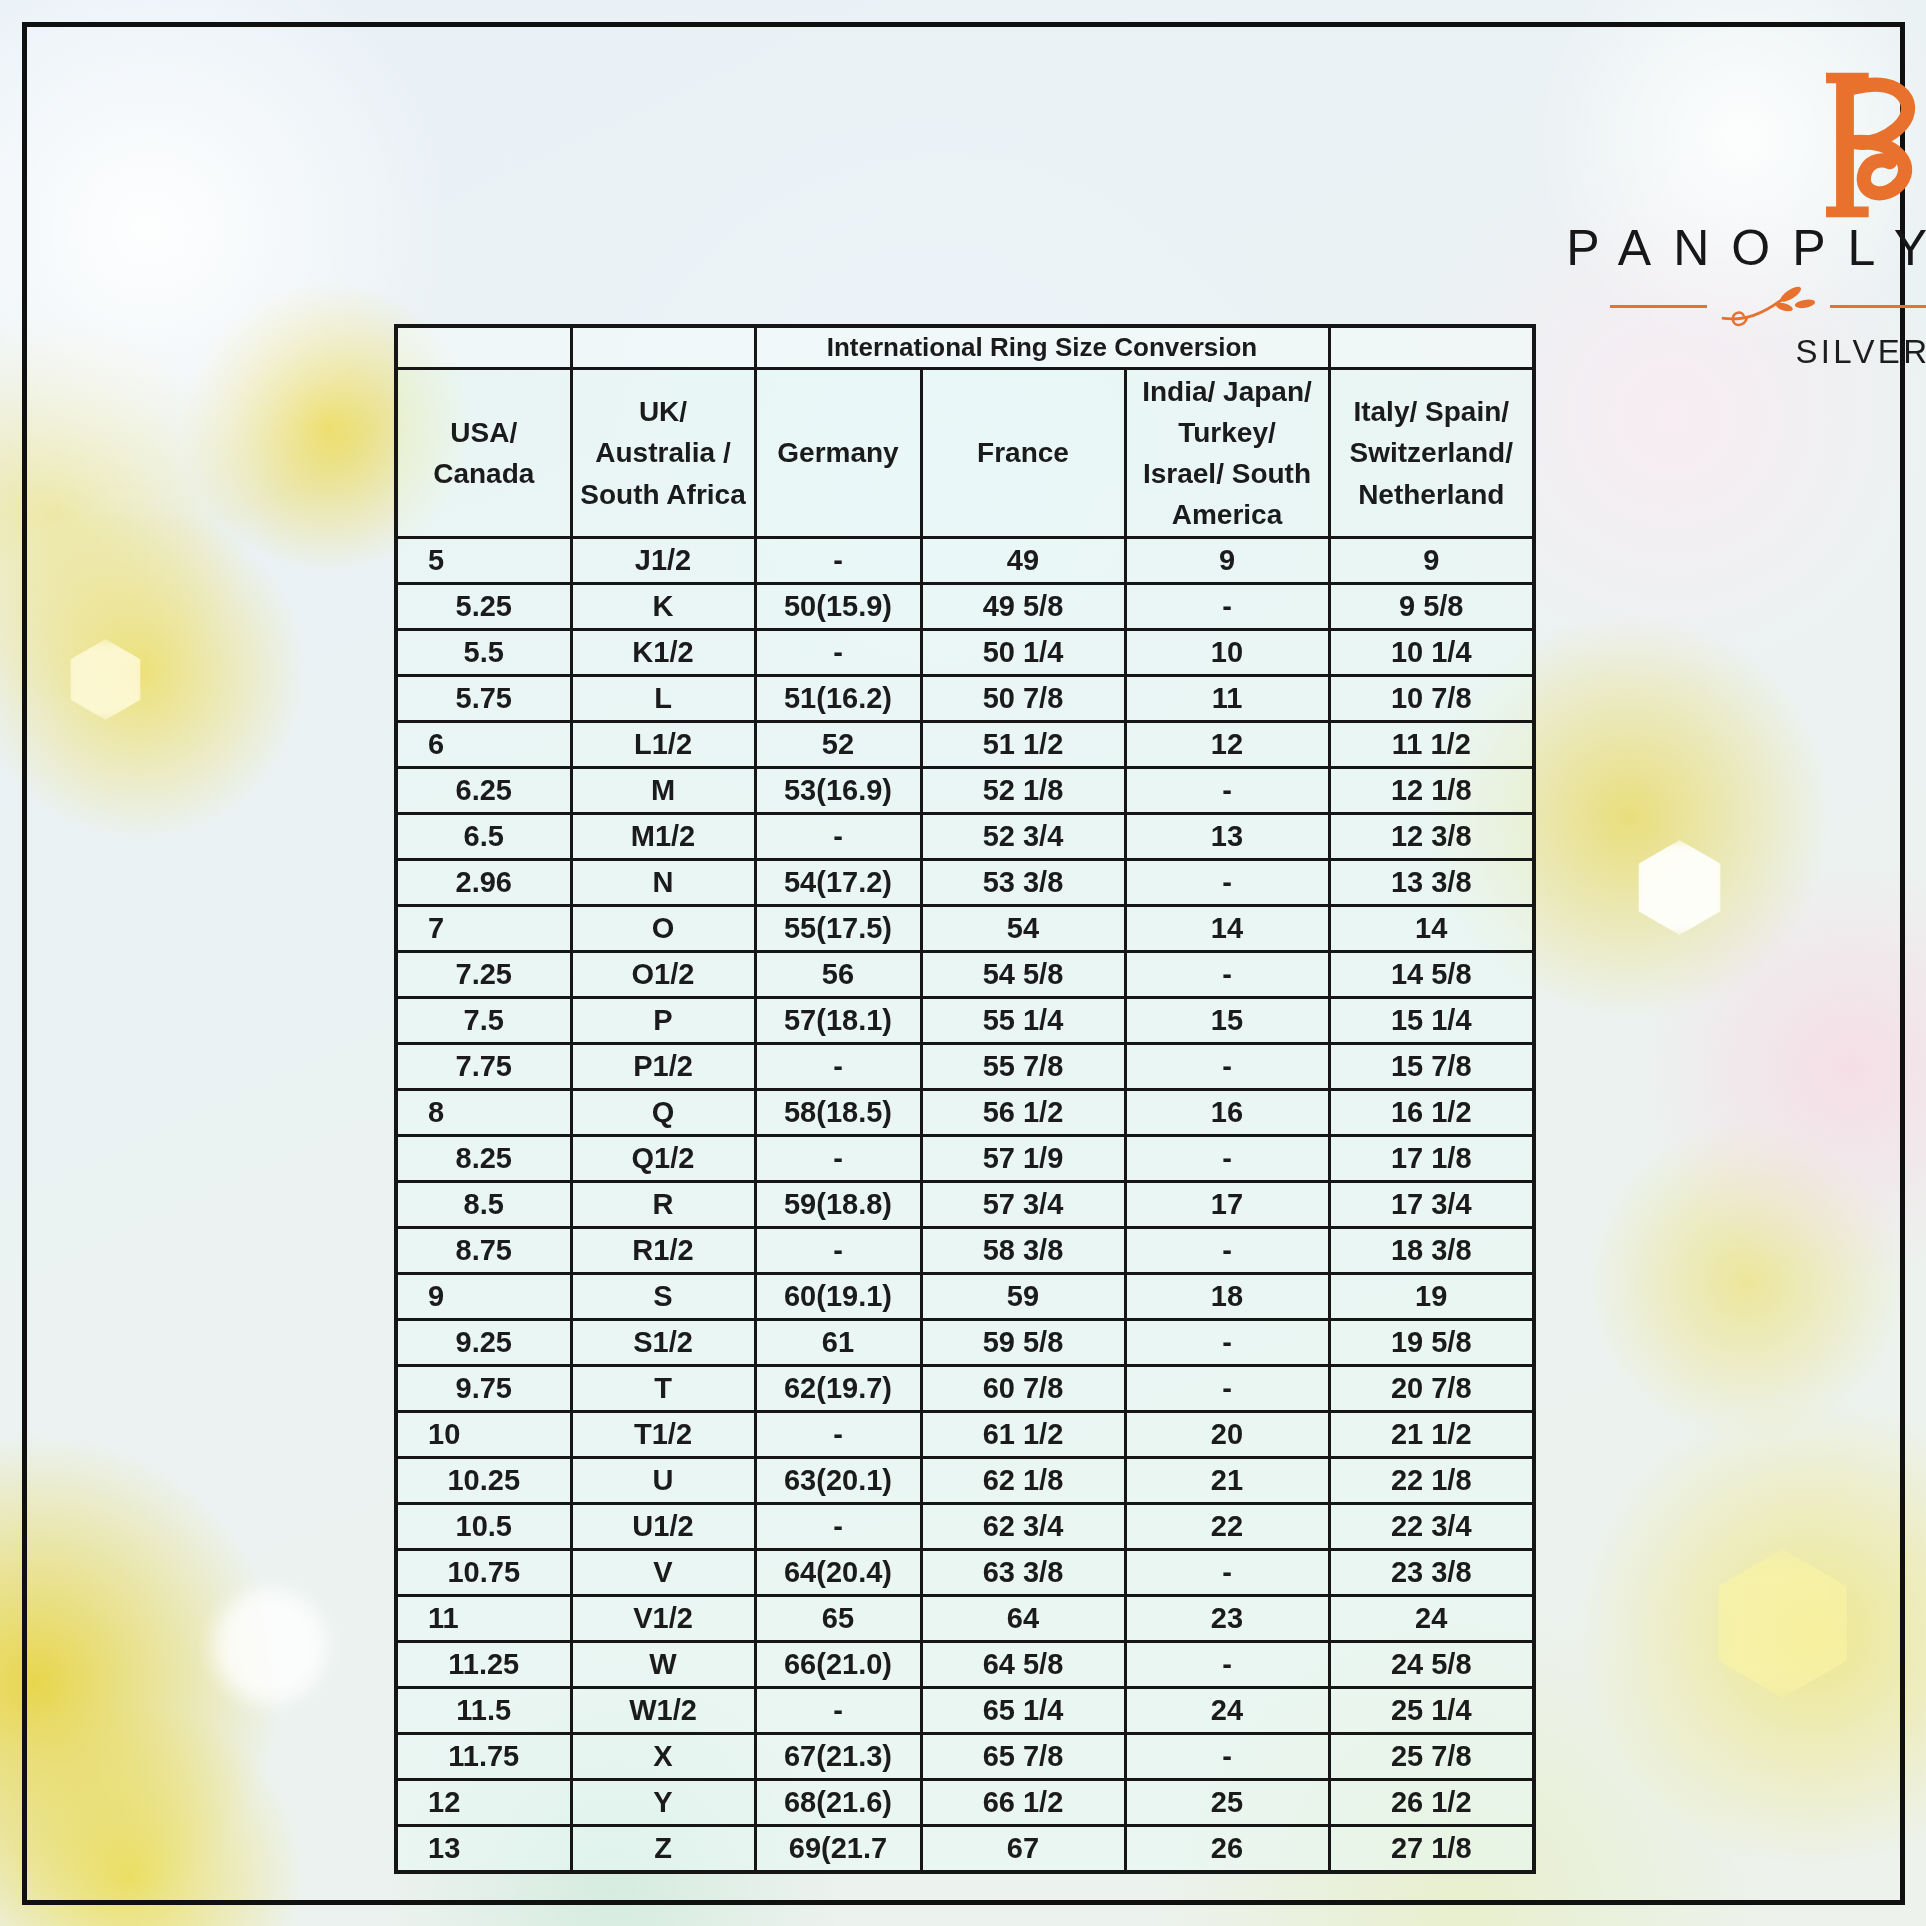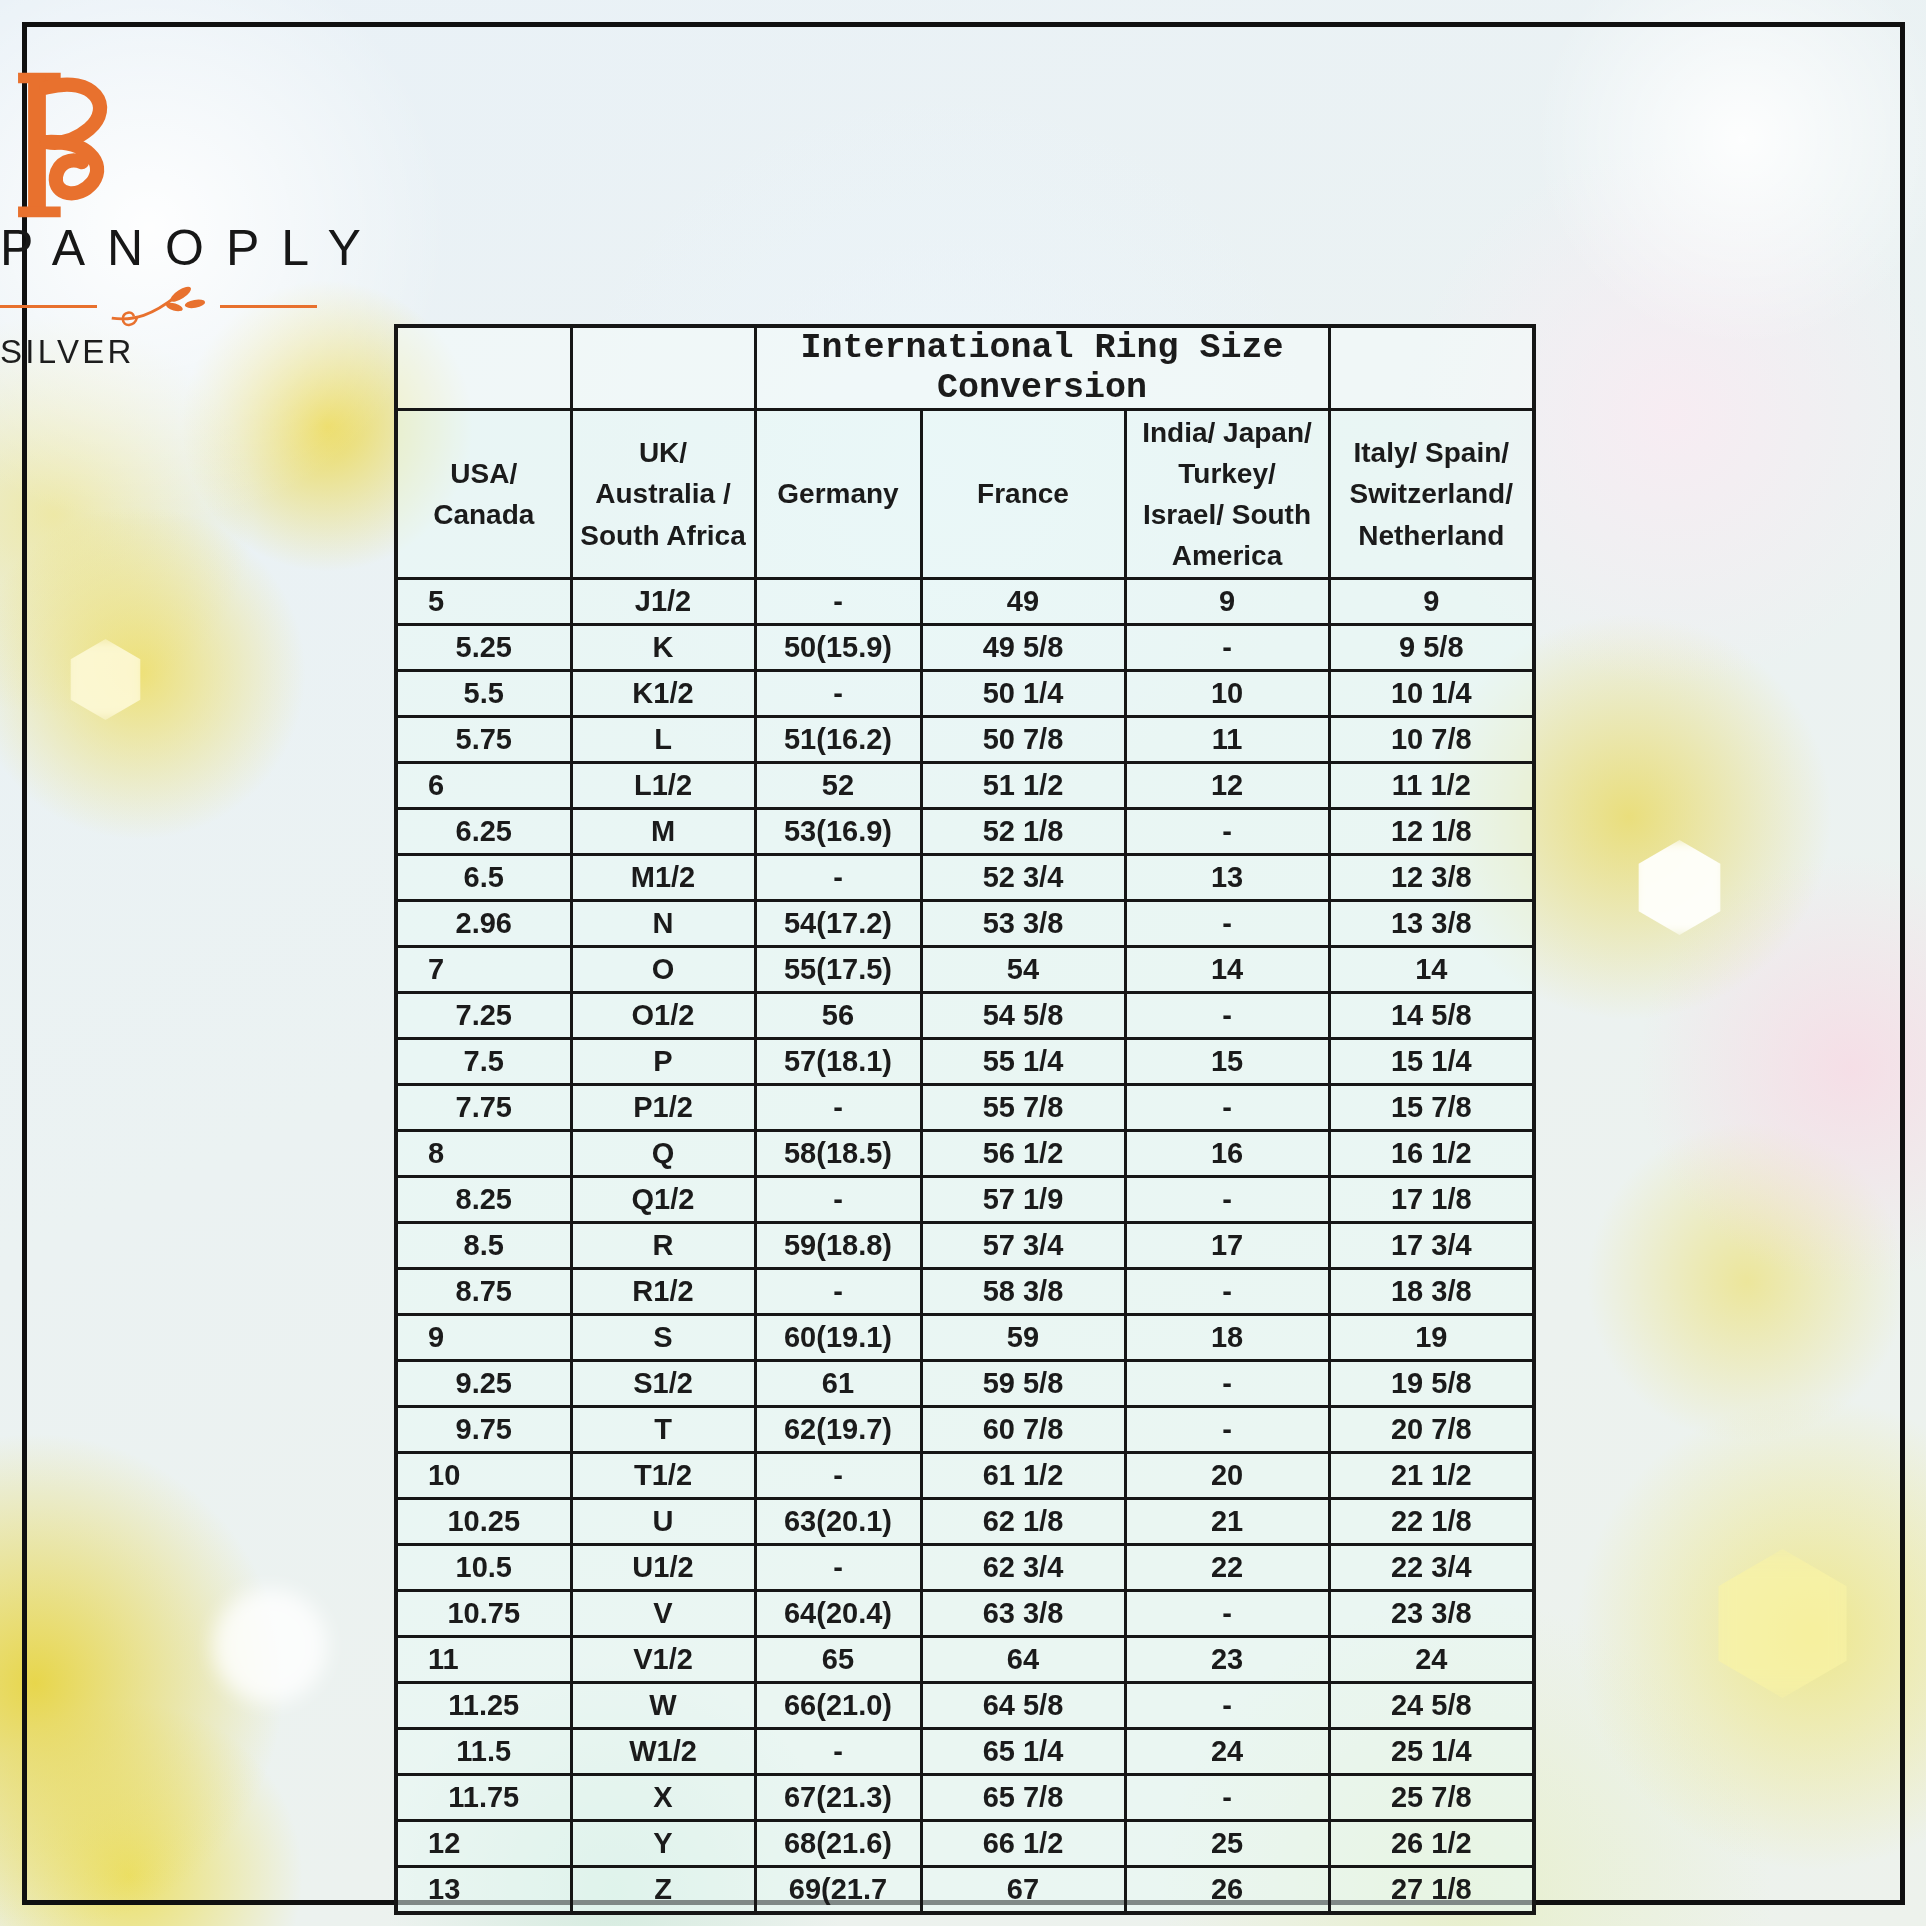--- a/index.html
+++ b/index.html
@@ -22,33 +22,33 @@
       radial-gradient(circle 317px at 614px 1891px, rgba(195,231,212,0.55), rgba(195,231,212,0) 72%),
       radial-gradient(circle 426px at 1465px 1906px, rgba(229,238,188,0.65), rgba(229,238,188,0) 72%),
       radial-gradient(circle 515px at 941px 475px, rgba(236,245,251,0.85), rgba(236,245,251,0) 76%),
       linear-gradient(155deg,#e9f1f7 0%,#ebf2f2 45%,#edf2ec 100%);
   }
   .hex{position:absolute;clip-path:polygon(50% 0,93% 25%,93% 75%,50% 100%,7% 75%,7% 25%);filter:blur(6px);}
   .circle-bokeh{position:absolute;border-radius:50%;filter:blur(10px);}
   .frame{position:absolute;left:22px;top:22px;right:22px;bottom:22px;border:5px solid #101010;pointer-events:none;}
 
   
-  .logo-block{position:absolute;left:0;right:0;top:65px;display:flex;flex-direction:column;align-items:flex-start;}
+  .logo-block{position:absolute;left:0;right:0;top:65px;display:flex;flex-direction:column;align-items:flex-end;}
   .brand-name{margin-top:6px;font-size:50px;line-height:0.95;font-weight:400;color:#171717;
               letter-spacing:0.44em;margin-right:-0.44em;}
   .divider{margin-top:12px;display:flex;align-items:center;gap:10px;}
   .divider .line{width:97px;height:3px;background:#E8712E;}
   .tagline{margin-top:4px;font-size:33px;letter-spacing:0.1em;margin-right:-0.1em;color:#1d1d1d;}
 
   
   table.ring{position:absolute;left:394px;top:324px;width:1139px;border-collapse:collapse;
              table-layout:fixed;border:4px solid #161616;}
   table.ring td,table.ring th{border:3px solid #161616;background:rgba(232,249,245,0.52);
              text-align:center;vertical-align:middle;padding:0;overflow:hidden;}
-  tr.row-title td{height:39px;font-size:35px;font-weight:bold;background:rgba(244,252,250,0.55);font-family:Liberation Mono, monospace;}
+  tr.row-title td{height:39px;font-size:26px;font-weight:bold;background:rgba(244,252,250,0.55);}
   tr.row-head th{height:166px;font-size:28px;font-weight:bold;line-height:1.47;white-space:pre-line;}
   tbody.data td{height:43px;font-size:29px;font-weight:bold;}
   tbody.data td.num-left{text-align:left;padding-left:30px;}
 </style>
 </head>
 <body>
 
 <div id="canvas">
 
   <div class="hex" style="left:1632px;top:840px;width:95px;height:95px;background:rgba(255,255,252,0.95);"></div>

